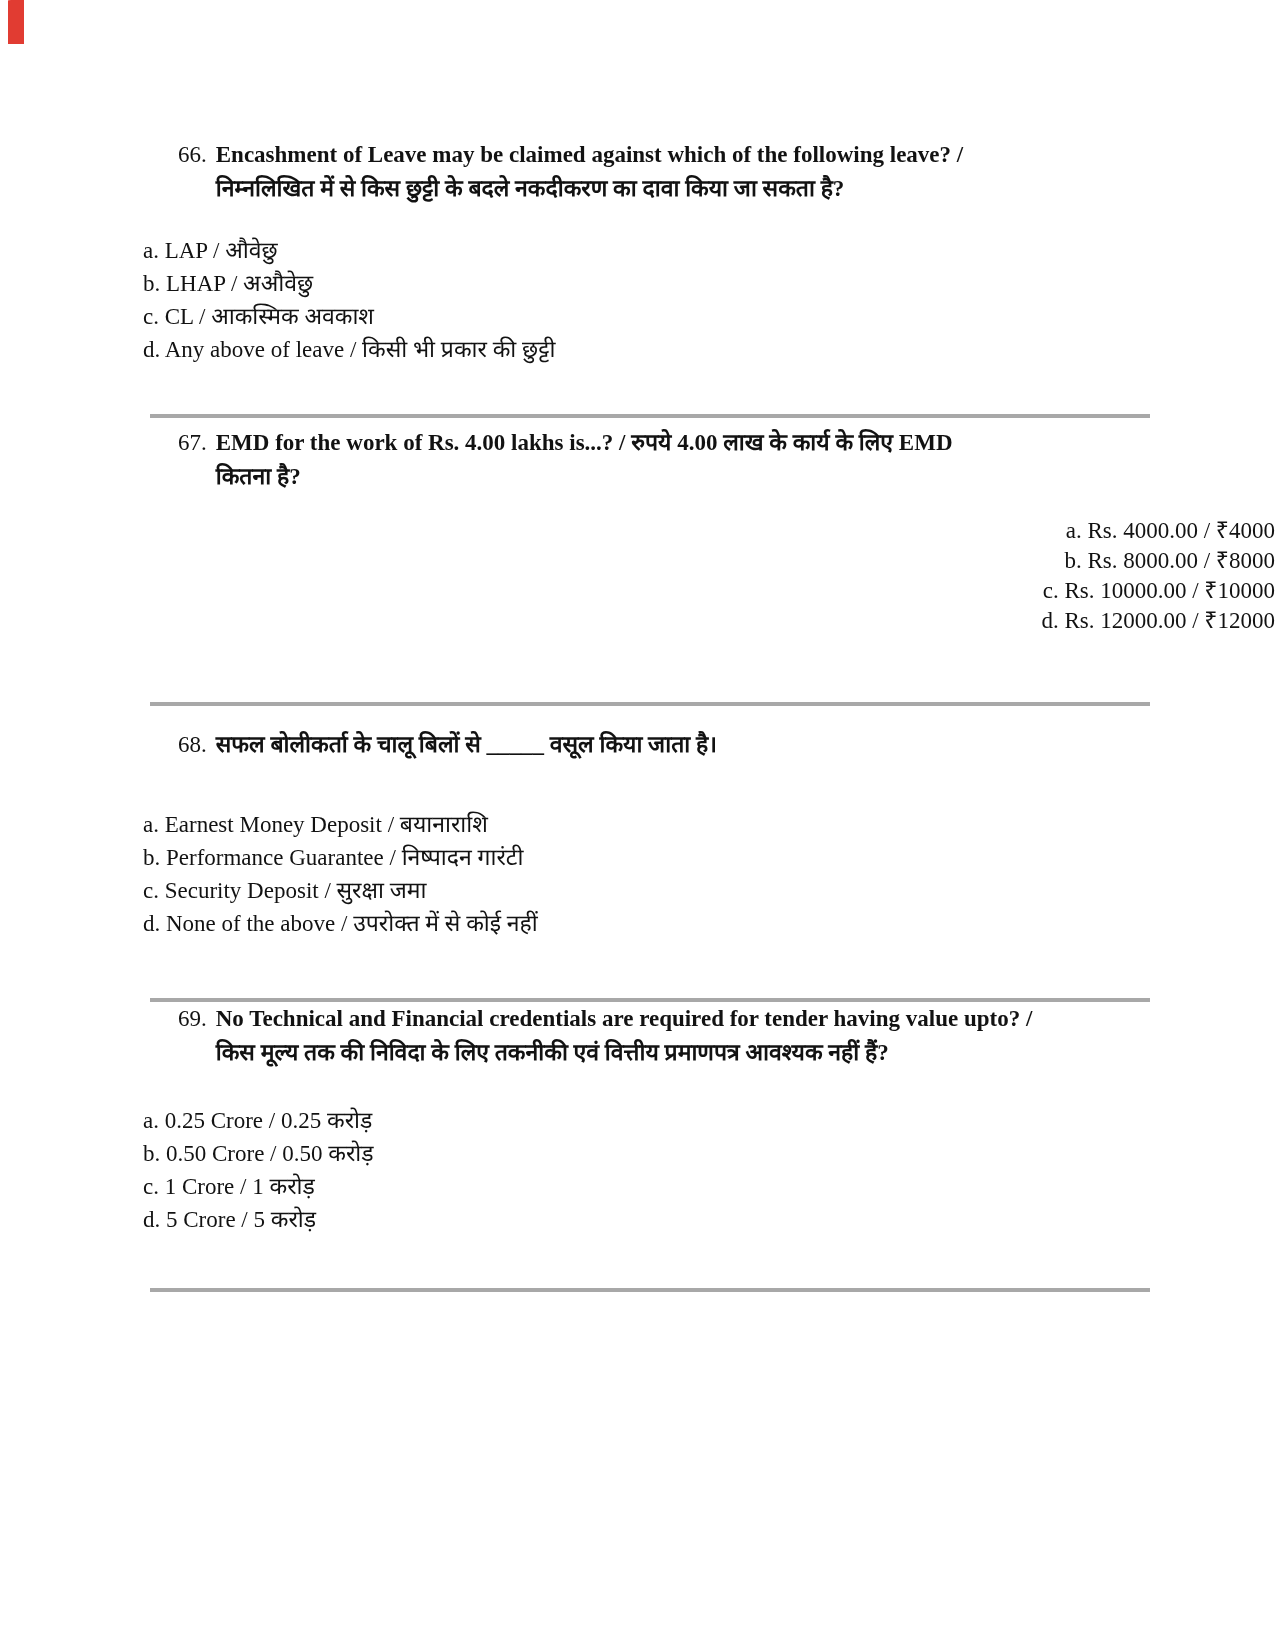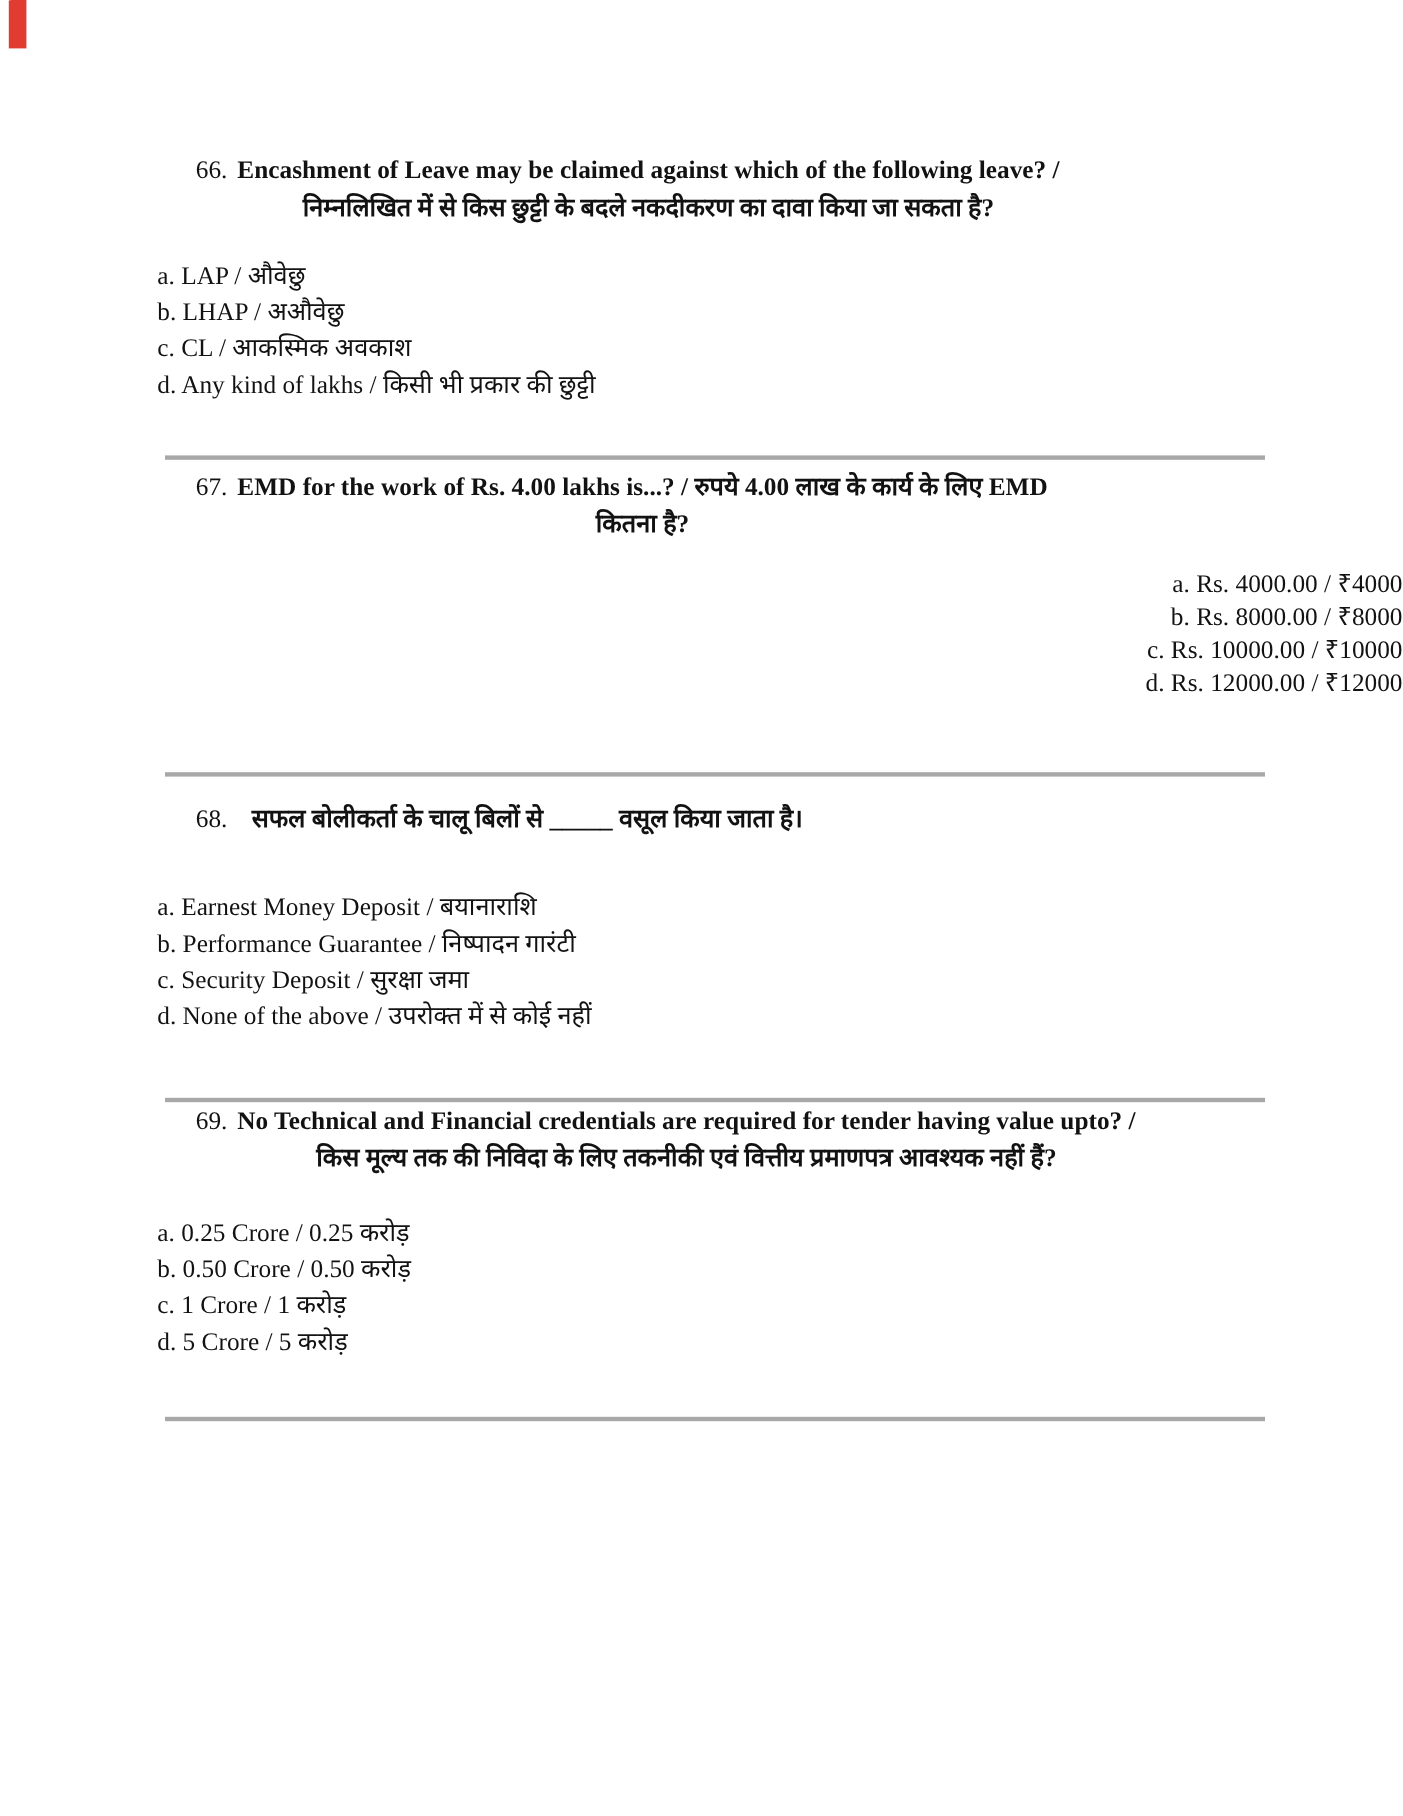--- a/index.html
+++ b/index.html
@@ -31,42 +31,42 @@
     align-items: flex-start;
     margin-left: 178px;
     font-size: 23px;
     line-height: 34px;
   }
   .qnum {
     font-weight: normal;
     margin-right: 9px;
     white-space: nowrap;
   }
-  .qlines { font-weight: bold; text-align: center; }
+  .qlines { font-weight: bold; }
   .qline { white-space: nowrap; }
   .options {
     margin-left: 143px;
     font-size: 23px;
     line-height: 33px;
   }
   .options.tight { line-height: 30px; }
   .option { white-space: nowrap; }
   .divider {
     margin-left: 150px;
     width: 1000px;
     height: 4px;
     background: #a8a8a8;
   }
   
   .opt-66 { margin-top: 28px; }
   .div-1  { margin-top: 48px; }
   .q-67   { margin-top: 8px; }
   .opt-67 { margin-top: 22px; text-align: right; }
   .div-2  { margin-top: 66px; }
-  .q-68   { margin-top: 22px; gap: 13px; }
+  .q-68   { margin-top: 22px; }
   .opt-68 { margin-top: 46px; }
   .div-3  { margin-top: 58px; }
   .q-69   { }
   .opt-69 { margin-top: 34px; }
   .div-4  { margin-top: 52px; }
 </style>
 </head>
 <body>
 
 <div class="page">
@@ -80,21 +80,21 @@
         <span class="qnum">66.</span>
         <div class="qlines">
           <div class="qline">Encashment of Leave may be claimed against which of the following leave? /</div>
           <div class="qline">निम्नलिखित में से किस छुट्टी के बदले नकदीकरण का दावा किया जा सकता है?</div>
         </div>
       </div>
       <div class="options opt-66">
         <div class="option">a. LAP / औवेछु</div>
         <div class="option">b. LHAP / अऔवेछु</div>
         <div class="option">c. CL / आकस्मिक अवकाश</div>
-        <div class="option">d. Any kind of lakhs / किसी भी प्रकार की छुट्टी</div>
+        <div class="option">d. Any above of leave / किसी भी प्रकार की छुट्टी</div>
       </div>
     </section>
 
     <div class="divider div-1"></div>
 
     <section>
       <div class="qhead q-67">
         <span class="qnum">67.</span>
         <div class="qlines">
           <div class="qline">EMD for the work of Rs. 4.00 lakhs is...? / रुपये 4.00 लाख के कार्य के लिए EMD</div>

